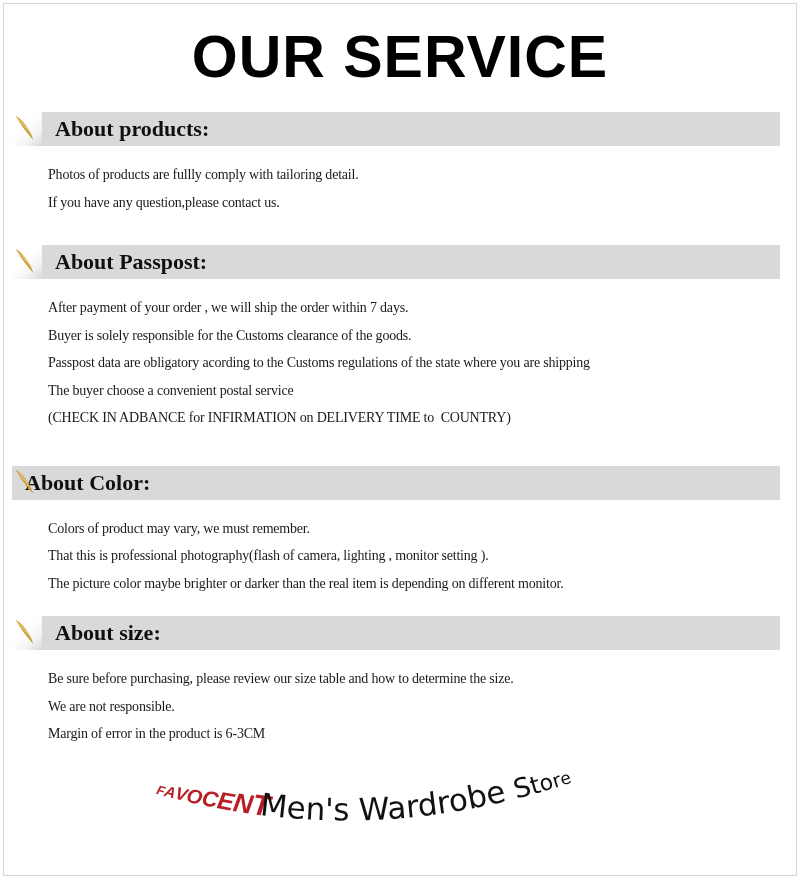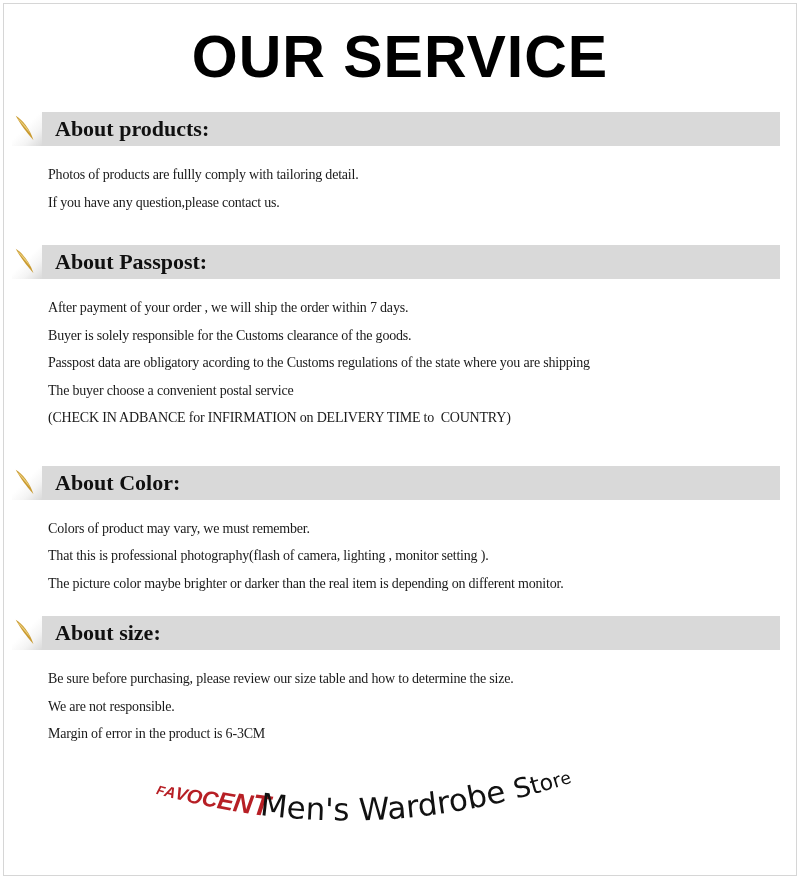--- a/index.html
+++ b/index.html
@@ -27,21 +27,21 @@
     color:#000000;
   }
   
   .section-bar {
     display:flex; align-items:stretch;
     height:34px;
     margin-left:8px;
   }
   section:nth-of-type(1) .section-bar { margin-top:32px; }
   section:nth-of-type(2) .section-bar { margin-top:29px; }
-  section:nth-of-type(3) .section-bar { margin-top:34px; }
+  section:nth-of-type(3) .section-bar { margin-top:34px;flex-direction:column; }
   section:nth-of-type(4) .section-bar { margin-top:19px; }
   .icon-tile {
     flex:none; width:30px; position:relative;
     background:linear-gradient(135deg, #ffffff 45%, #f4f4f4 70%, #d9d9d9 100%);
   }
   .icon-tile svg { position:absolute; left:2px; top:1px; width:26px; height:30px; }
   .swoosh-base { fill:var(--gold, #c9992e); }
   .swoosh-hi   { fill:var(--gold-light, #e9cd7a); }
   .bar-strip {
     flex:1;

